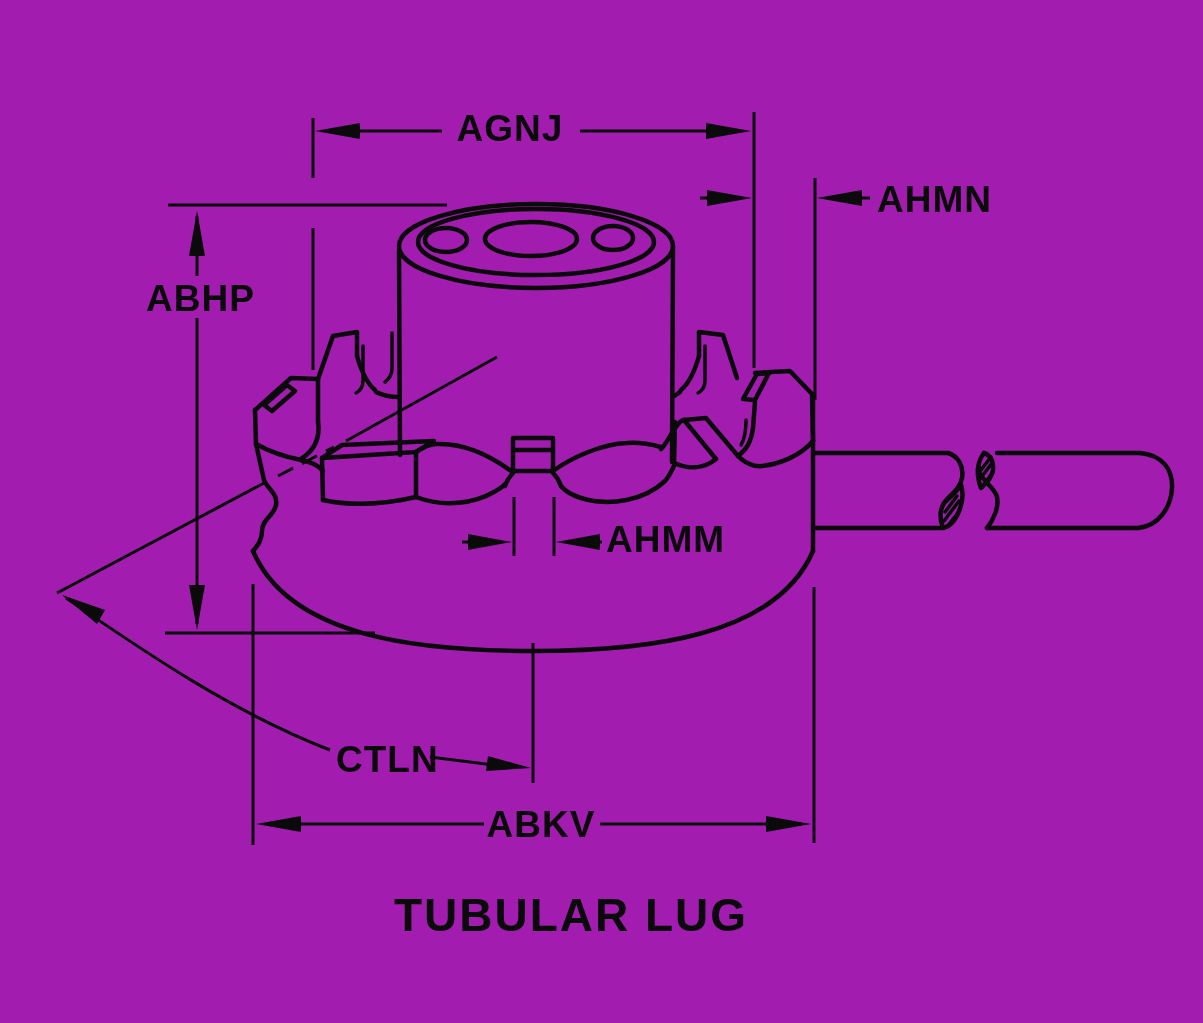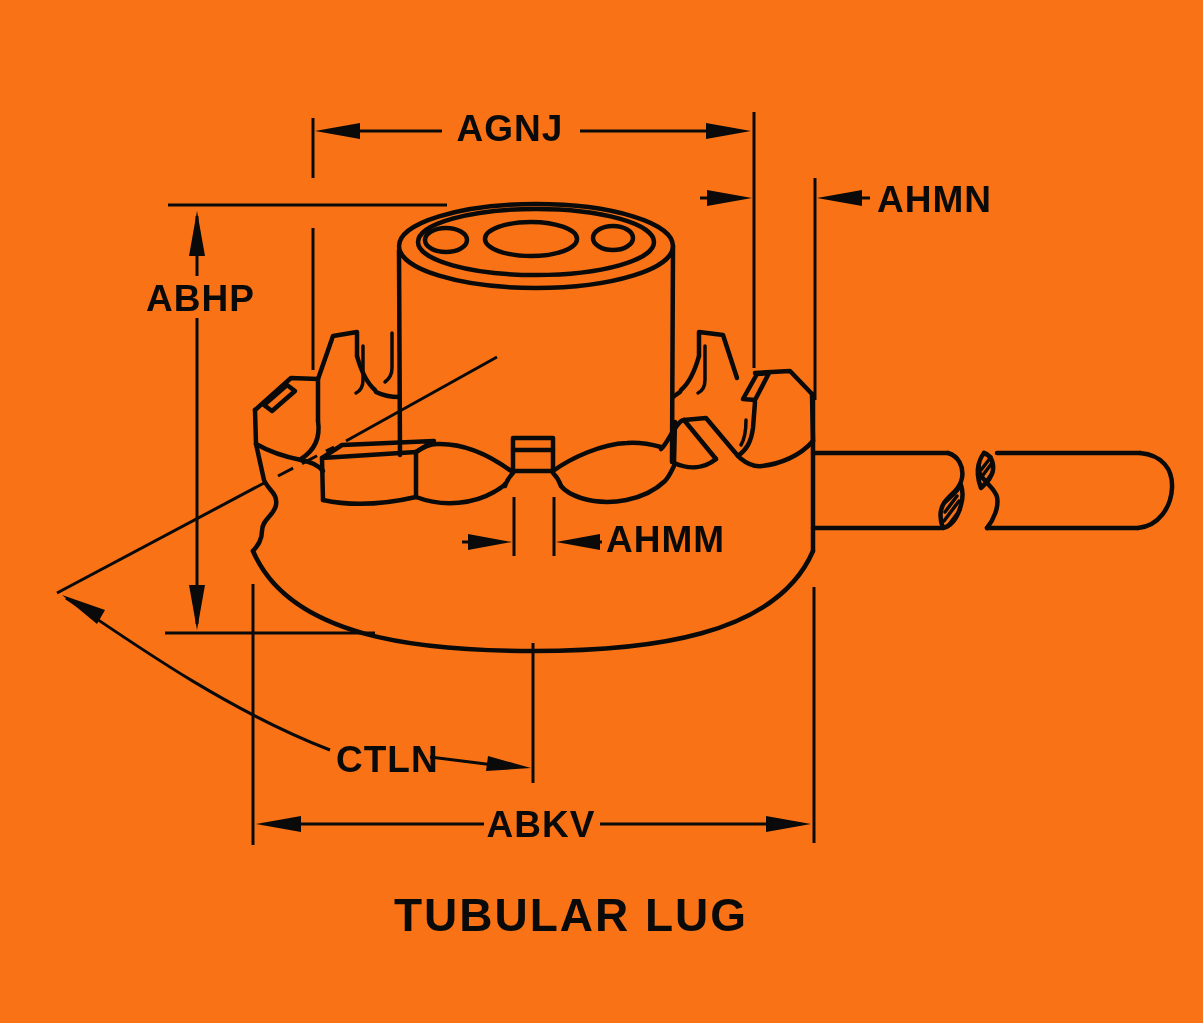--- a/index.html
+++ b/index.html
@@ -1,19 +1,19 @@
 <!DOCTYPE html>
 <html><head>
 <meta charset="utf-8">
 <style>
   html,body{margin:0;padding:0;background:#ffffff;}
   .stage{
     position:relative;
     width:1203px;height:1023px;
-    background:#f97316;
+    background:#a21caf;
     font-family:"Liberation Sans","DejaVu Sans",sans-serif;
     overflow:hidden;
   }
   svg{display:block;}
   .ink{stroke:#0a0a0a;fill:none;stroke-linecap:round;stroke-linejoin:round;}
   .body-line{stroke-width:4.5;}
   .thin-line{stroke-width:3.5;}
   .dim-line{stroke:#0a0a0a;stroke-width:3;fill:none;stroke-linecap:butt;}
   .arrow{fill:#0a0a0a;stroke:none;}
   .dim-text{

